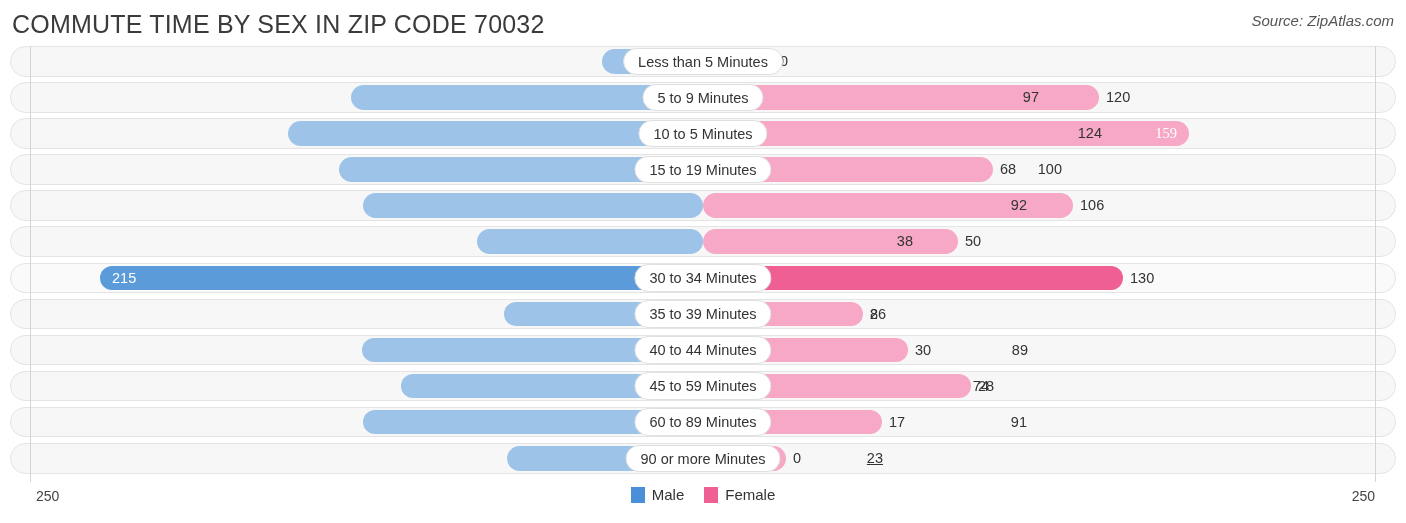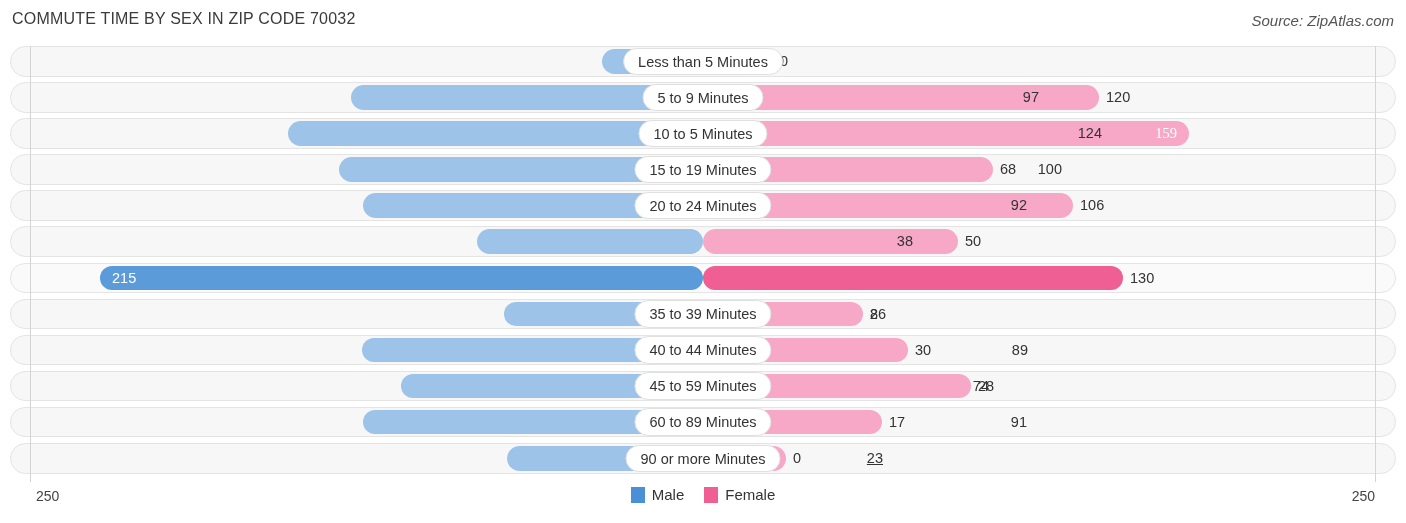--- a/index.html
+++ b/index.html
@@ -26,21 +26,21 @@
     position: absolute;
     top: 0;
     left: 0;
     right: 0;
     height: 44px;
   }
   .chart-title {
     position: absolute;
     left: 12px;
     top: 10px;
-    font-size: 16px;
+    font-size: 25px;
     color: #3b3b3b;
     letter-spacing: .2px;
     white-space: nowrap;
   }
   .source-note {
     position: absolute;
     right: 12px;
     top: 12px;
     font-size: 15px;
     font-style: italic;
@@ -244,39 +244,39 @@
           <div class="center-label">15 to 19 Minutes</div>
         </div>
         <div class="row">
           <div class="track"></div>
           <div class="bars">
             <div class="bar male" style="width: 340px;"></div>
             <div class="bar female" style="width: 370px;"></div>
           </div>
           <div class="val male-val" style="right: 379px; left: auto;">92</div>
           <div class="val female-val" style="left: 1080px;">106</div>
-          <div class="center-label">20 to 24 Minutes</div>
         </div>
         <div class="row">
           <div class="track"></div>
           <div class="bars">
             <div class="bar male" style="width: 226px;"></div>
             <div class="bar female" style="width: 255px;"></div>
           </div>
           <div class="val male-val" style="right: 493px; left: auto;">38</div>
           <div class="val female-val" style="left: 965px;">50</div>
         </div>
         <div class="row highlight">
           <div class="track"></div>
           <div class="bars">
             <div class="bar male" style="width: 603px;"></div>
             <div class="bar female" style="width: 420px;"></div>
           </div>
           <div class="val male-val inside" style="left: 112px; text-align: left;">215</div>
           <div class="val female-val" style="left: 1130px;">130</div>
+          <div class="center-label">30 to 34 Minutes</div>
         </div>
         <div class="row">
           <div class="track"></div>
           <div class="bars">
             <div class="bar male" style="width: 199px;"></div>
             <div class="bar female" style="width: 160px;"></div>
           </div>
           <div class="val male-val" style="right: 520px; left: auto;">26</div>
           <div class="val female-val" style="left: 870px;">8</div>
           <div class="center-label">35 to 39 Minutes</div>

